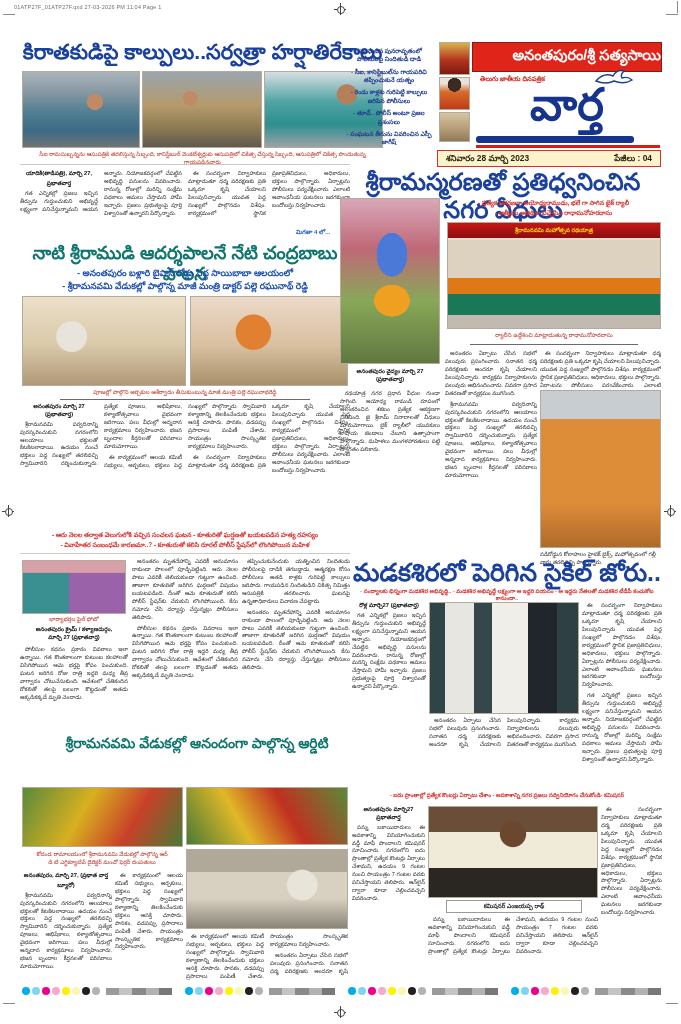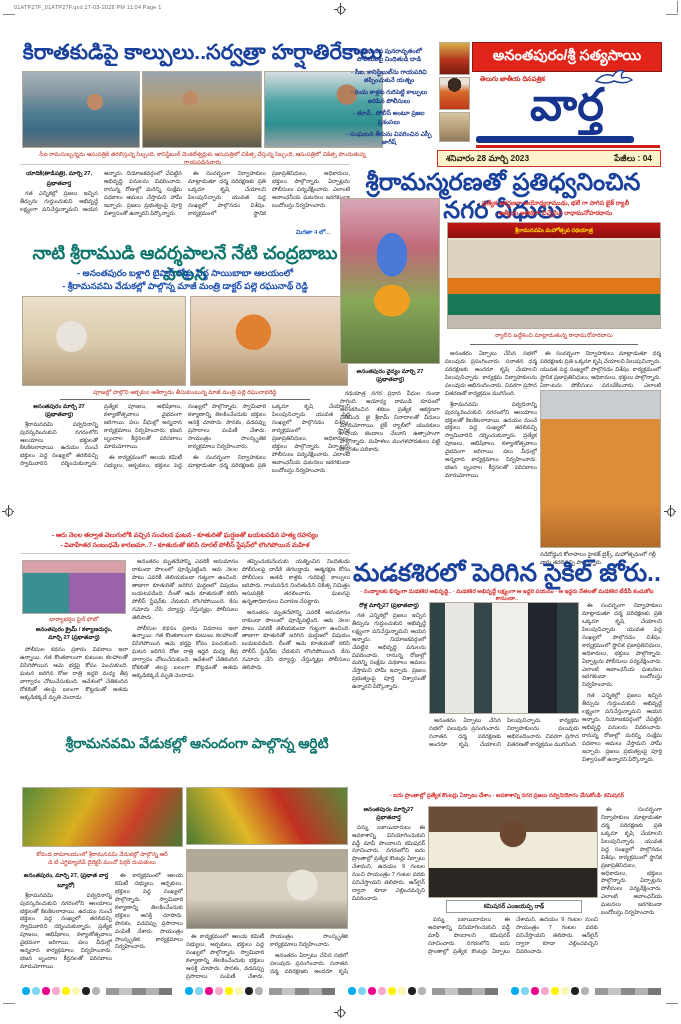--- a/index.html
+++ b/index.html
@@ -24,21 +24,21 @@
   .mark{position:absolute;background:#8a8a8a;}
   .reg{position:absolute;width:12px;height:12px;}
   .reg::before{content:"";position:absolute;left:0;top:5.5px;width:12px;height:1px;background:#444;}
   .reg::after{content:"";position:absolute;left:5.5px;top:0;width:1px;height:12px;background:#444;}
   .reg .c{position:absolute;left:2.5px;top:2.5px;width:6px;height:6px;border:1px solid #444;border-radius:50%;background:#fff;}
   .slug{position:absolute;font-size:5.5px;color:#6f6f6f;letter-spacing:.2px;}
   .bullets{position:absolute;left:345px;top:47px;width:88px;}
   .bullets div{font-size:6.2px;font-weight:bold;color:#1d3b8f;text-align:center;line-height:1.35;margin-bottom:4px;}
   
   .mhead-red{position:absolute;left:472px;top:42px;width:190px;height:30px;background:#e02419;
-             display:flex;align-items:center;justify-content:center;border:1px solid #8c1710;box-sizing:border-box;}
+             display:flex;align-items:center;justify-content:flex-end;border:1px solid #8c1710;box-sizing:border-box;}
   .mhead-red span{color:#fff;font-weight:bold;font-size:14.5px;}
   .tagline{position:absolute;left:480px;top:75px;font-size:6.6px;font-weight:bold;color:#d22016;}
   .dove{position:absolute;left:594px;top:68px;}
   .logo{position:absolute;left:472px;top:80px;width:190px;text-align:center;font-size:45px;font-weight:bold;color:#16338e;line-height:1.1;}
   .logo-bar-blue{position:absolute;left:476px;top:136px;width:158px;height:7px;background:#16338e;border-radius:3px;}
   .logo-bar-red{position:absolute;left:476px;top:145px;width:184px;height:2.5px;background:#d22016;}
   .datebar{position:absolute;left:437px;top:150px;width:224px;height:17px;background:#fcf3cd;border:1px solid #d93025;
            box-sizing:border-box;display:flex;align-items:center;justify-content:space-between;padding:0 8px;
            font-size:8.4px;font-weight:bold;color:#261f08;}
   .banner{position:absolute;left:0;top:0;right:0;height:15px;background:linear-gradient(180deg,#c41616,#8e0f0f);

